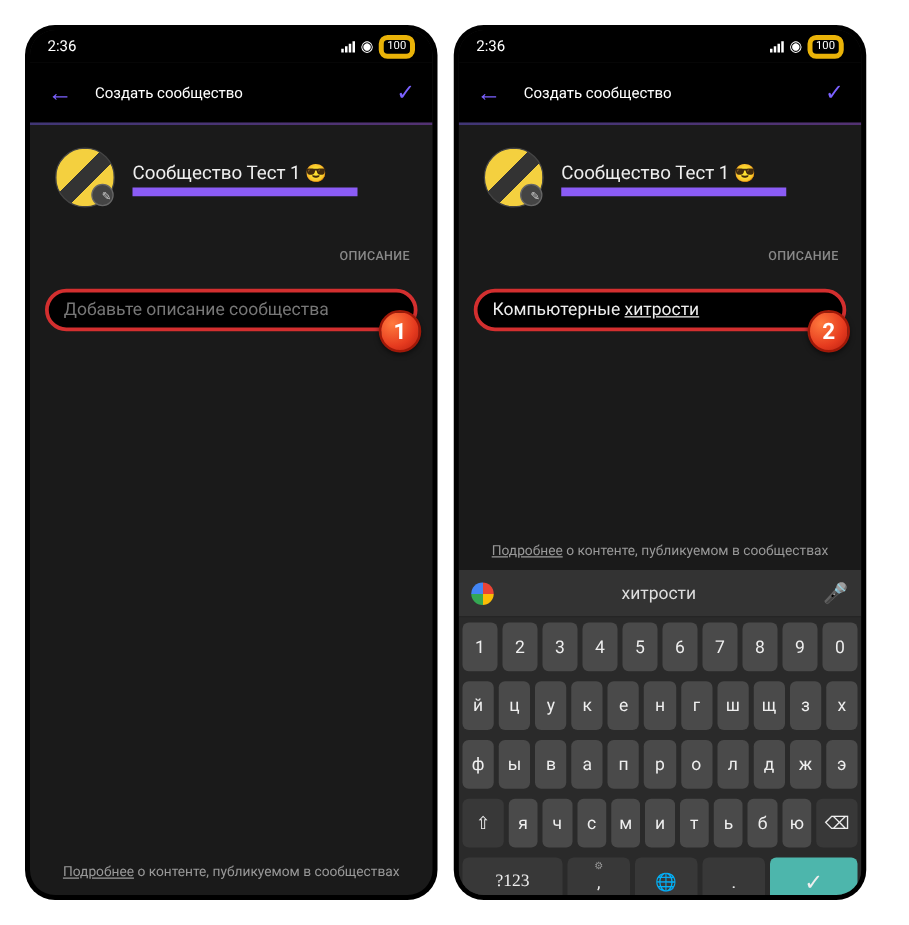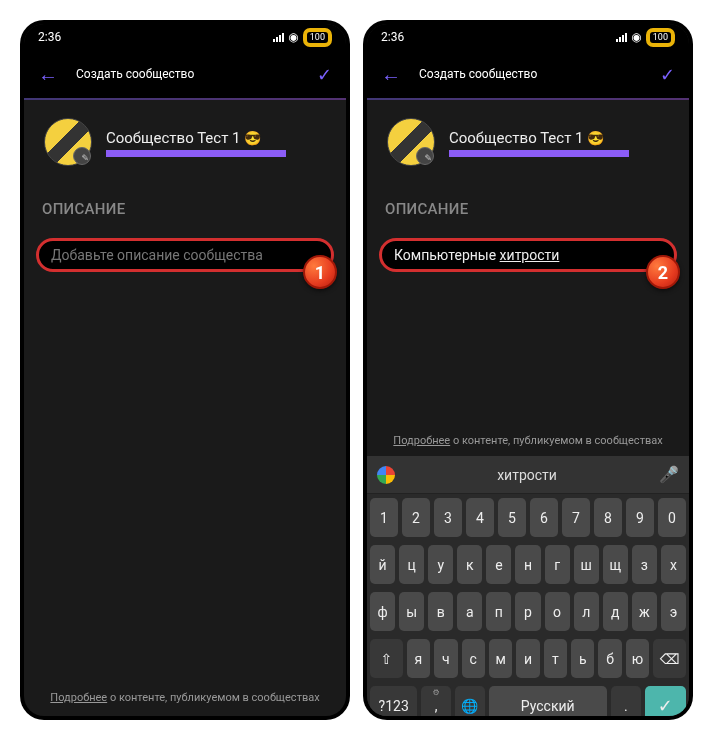--- a/index.html
+++ b/index.html
@@ -18,39 +18,39 @@
     .title { flex: 1; font-size: 12px; font-weight: 400; }
     .check { color: #7b61ff; font-size: 18px; }
     .grad { height: 2px; background: linear-gradient(90deg,#7b61ff,#a855f7); opacity:.4; }
     .namebox { display: flex; align-items: center; gap: 14px; padding: 18px 20px; background: #1a1a1a; }
     .avatar { width: 48px; height: 48px; border-radius: 50%; background: linear-gradient(135deg,#f4d03f 40%,#333 40%,#333 60%,#f4d03f 60%); position: relative; border:1px solid #444;}
     .avatar::after{content:'';position:absolute;bottom:0;right:0;width:16px;height:16px;border-radius:50%;background:#444;border:1px solid #666;}
     .pen{position:absolute;bottom:2px;right:2px;font-size:9px;z-index:1;color:#ccc;}
     .community-name { color: #eee; font-size: 15px; }
     .emoji { font-size: 14px; }
     .underline { border-bottom: 7px solid #8b5cf6; padding-bottom: 3px; display:inline-block; min-width:180px;}
-    .label { color: #888; font-size: 15px; font-weight: 500; letter-spacing: .3px; padding: 16px 18px 6px; }
+    .label { color: #888; font-size: 10px; font-weight: 500; letter-spacing: .3px; padding: 16px 18px 6px; text-align: right; }
     .descbox { margin: 14px 12px; height: 34px; border: 3px solid #d32f2f; border-radius: 17px; background: #000; display: flex; align-items: center; padding: 0 12px; position: relative;}
     .placeholder { color: #777; font-size: 14px; }
     .typed { color: #eee; font-size: 14px; }
     .typed .u { text-decoration: underline; }
     .badge { position: absolute; right: -6px; bottom: -20px; width: 34px; height: 34px; border-radius: 50%; background: radial-gradient(circle at 30% 30%, #ff7a3d, #e63b1f 60%, #b51e0f); color: #fff; font-size: 18px; font-weight: 700; display:flex;align-items:center;justify-content:center; border:2px solid #a01808; box-shadow: 0 2px 4px rgba(0,0,0,.5);}
     .footer { position: absolute; bottom: 6px; left: 0; right: 0; text-align: center; color: #999; font-size: 11px; padding: 6px;}
     .footer u { text-decoration: underline; }
     .footer2 { position: absolute; bottom: 265px; left: 0; right: 0; text-align: center; color: #999; font-size: 11px; padding: 4px;}
     .keyboard { position: absolute; bottom: 0; left: 0; right: 0; height: 260px; background: #2a2a2a; }
     .sugrow { height: 38px; display: flex; align-items: center; padding: 0 10px; gap: 10px; background: #333; border-bottom: 1px solid #222;}
     .g { width: 18px; height: 18px; border-radius: 50%; background: conic-gradient(#ea4335 0 25%, #fbbc05 0 50%, #34a853 0 75%, #4285f4 0); }
     .sugg { flex: 1; text-align: center; color: #ddd; font-size: 14px; }
     .mic { color: #aaa; font-size: 16px; }
     .keyrow { display: flex; justify-content: center; gap: 4px; padding: 4px 3px; }
     .key { background: #4a4a4a; color: #eee; border-radius: 5px; height: 39px; display: flex; align-items: center; justify-content: center; font-size: 14px; flex:1; min-width:0;}
     .key.dark{background:#383838;}
     .key.wide{flex:1.4;}
-    .key.wider{flex:1.6;}
+    .key.wider{flex:1.6;font-family:Liberation Serif, serif;}
     .key.space{flex:4;}
     .key.enter{background:#4db6ac;flex:1.4;font-size:18px;}
     .comma-key { position: relative; }
     .comma-key::after { content: '⚙'; position: absolute; top: 2px; font-size: 8px; color: #999; }
   </style>
 </head>
 <body>
 
 <div class="phones">
 
@@ -187,20 +187,19 @@
             <div class="key ">т</div>
             <div class="key ">ь</div>
             <div class="key ">б</div>
             <div class="key ">ю</div>
             <div class="key dark wide">⌫</div>
           </div>
         <div class="keyrow" id="kr5">
             <div class="key dark wider">?123</div>
             <div class="key dark comma-key">,</div>
             <div class="key dark">🌐</div>
-            <div class="key space">Русский</div>
             <div class="key dark">.</div>
             <div class="key enter">✓</div>
           </div>
       </div>
     </div>
   </div>
 </div>
 
 </body></html>

